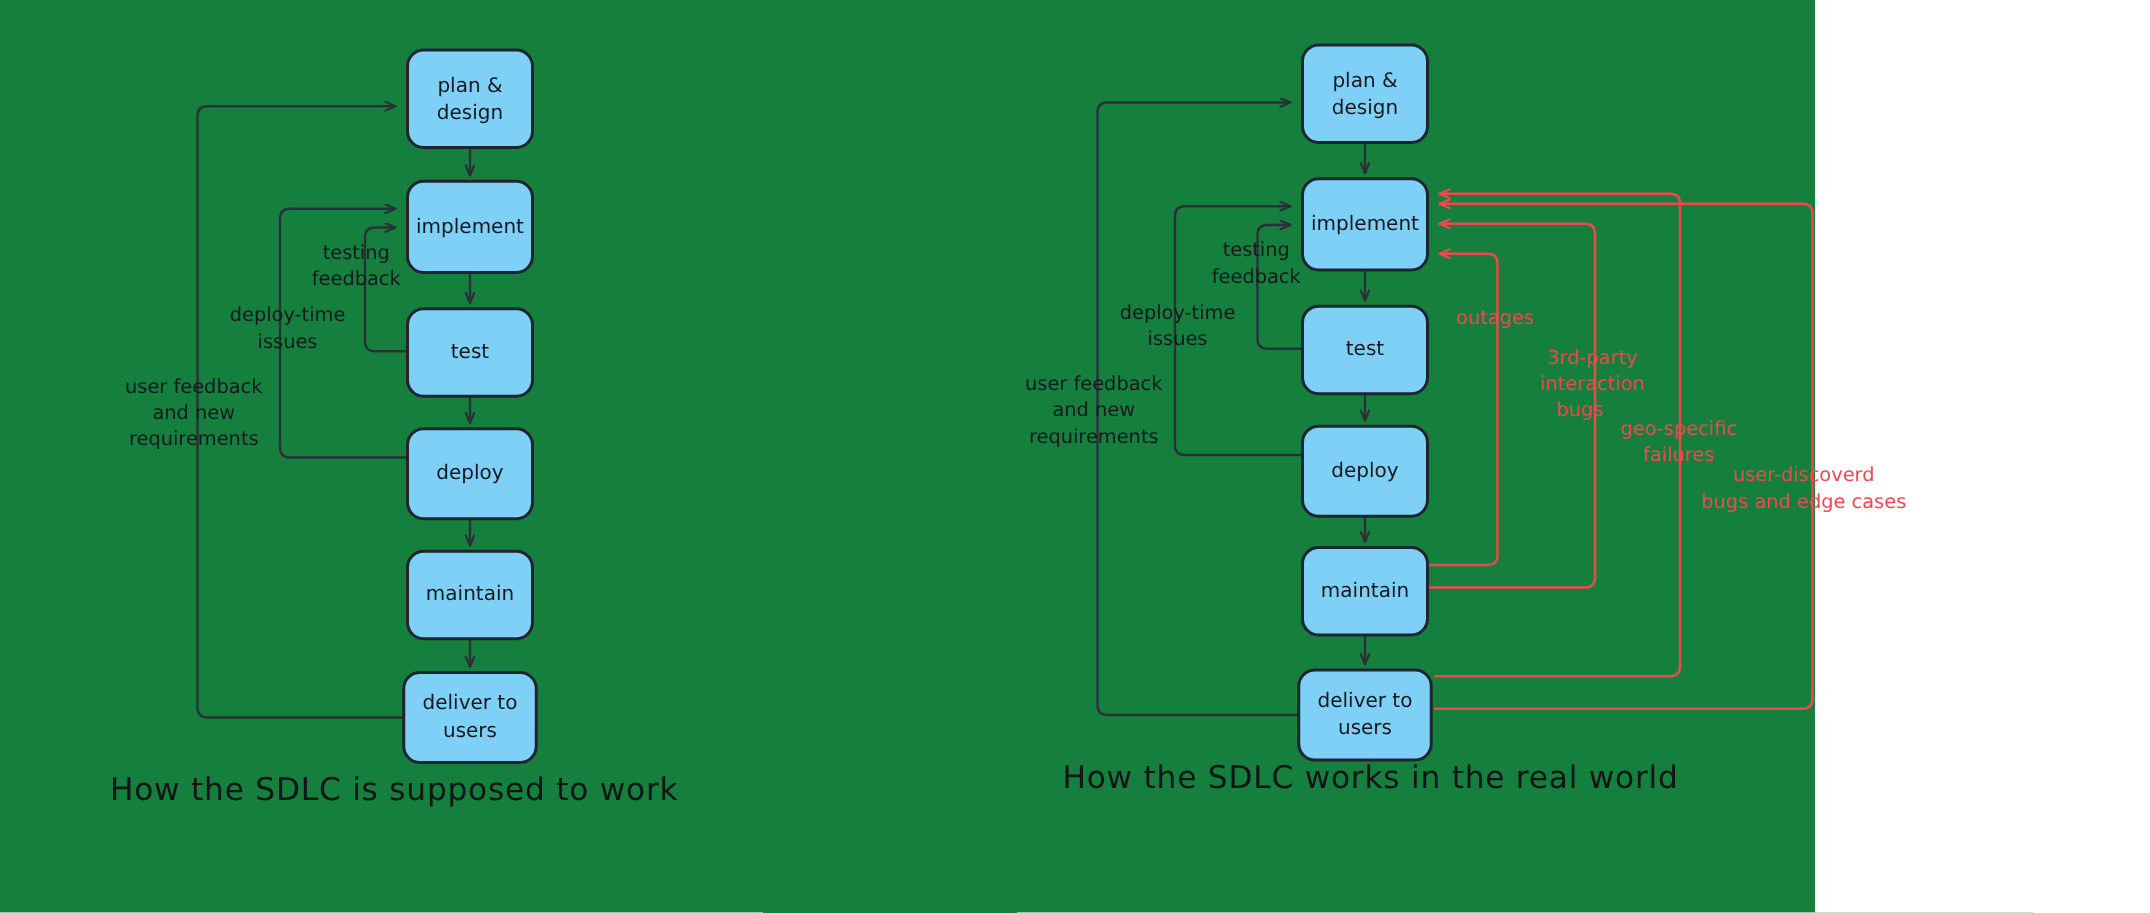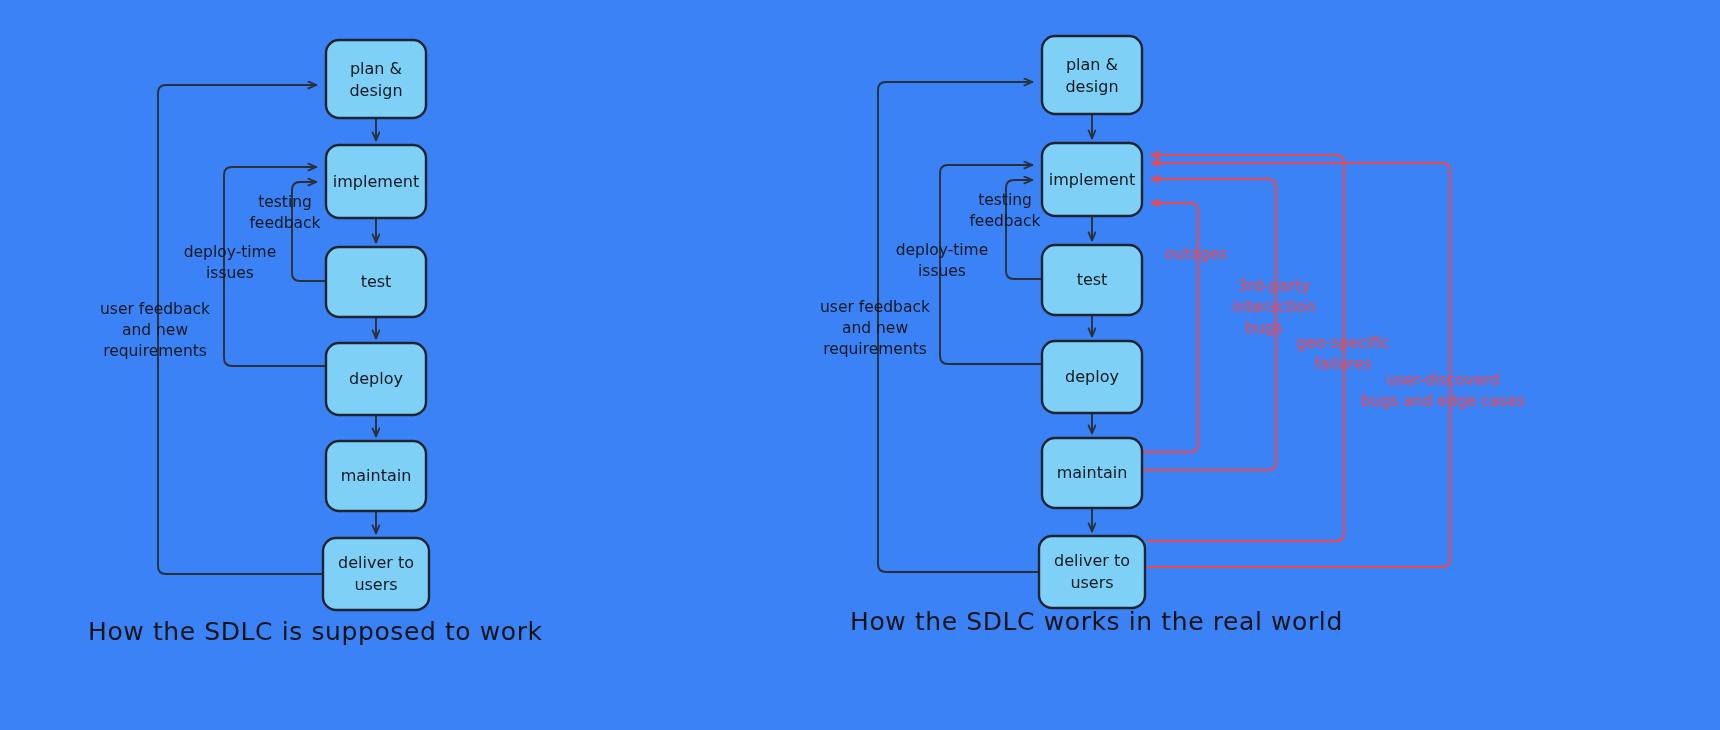--- a/index.html
+++ b/index.html
@@ -1,18 +1,18 @@
 <!DOCTYPE html>
 <html><head>
 <meta charset="utf-8">
 <style>
   html,body{margin:0;padding:0;background:#ffffff;}
   body{width:1720px;height:730px;overflow:hidden;
        font-family:"DejaVu Sans","Liberation Sans",sans-serif;}
-  #stage{position:relative;width:1720px;height:730px;background:#3b82f6;}
+  #stage{position:relative;width:1452px;height:730px;background:#15803d;}
   svg.diagram{position:absolute;top:0;left:0;width:1720px;height:730px;}
   .node-rect{fill:#7ed0f7;stroke:#1f2430;stroke-width:2.4;}
   .node-label{font-family:"DejaVu Sans","Liberation Sans",sans-serif;
       font-size:16px;fill:#15191f;text-anchor:middle;dominant-baseline:middle;}
   .edge{fill:none;stroke:#2b3038;stroke-width:1.9;stroke-linecap:round;stroke-linejoin:round;}
   .edge-red{fill:none;stroke:#f2484c;stroke-width:1.9;stroke-linecap:round;stroke-linejoin:round;}
   .edge-label{font-family:"DejaVu Sans","Liberation Sans",sans-serif;
       font-size:15.5px;fill:#15191f;text-anchor:middle;}
   .edge-label-red{font-family:"DejaVu Sans","Liberation Sans",sans-serif;
       font-size:15.5px;fill:#f2484c;text-anchor:middle;}

